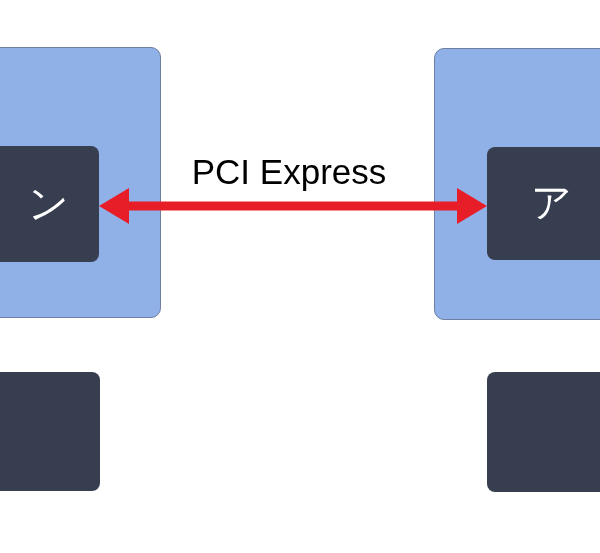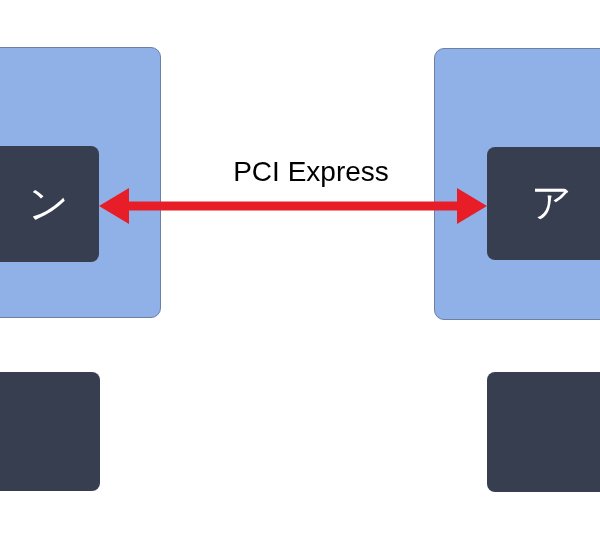--- a/index.html
+++ b/index.html
@@ -51,25 +51,25 @@
   .arrow-svg {
     position: absolute;
     left: 0; top: 0;
     pointer-events: none;
   }
   .arrow-part {
     fill: var(--arrow, #e71e28);
   }
   .arrow-label {
     position: absolute;
-    left: 311px;
+    left: 289px;
     top: 151px;
     transform: translateX(-50%);
     color: var(--label-text, #000000);
-    font-size: 28px;
+    font-size: 35px;
     line-height: 42px;
     white-space: nowrap;
   }
 </style>
 </head>
 <body style="--background: #ffffff; --board-fill: #90b1e8; --board-border: #6e7fa3; --chip-fill: #373e50; --chip-text: #ffffff; --arrow: #e71e28; --label-text: #000000;">
 
 <div class="stage">
 
   <div class="board board-left"></div>

